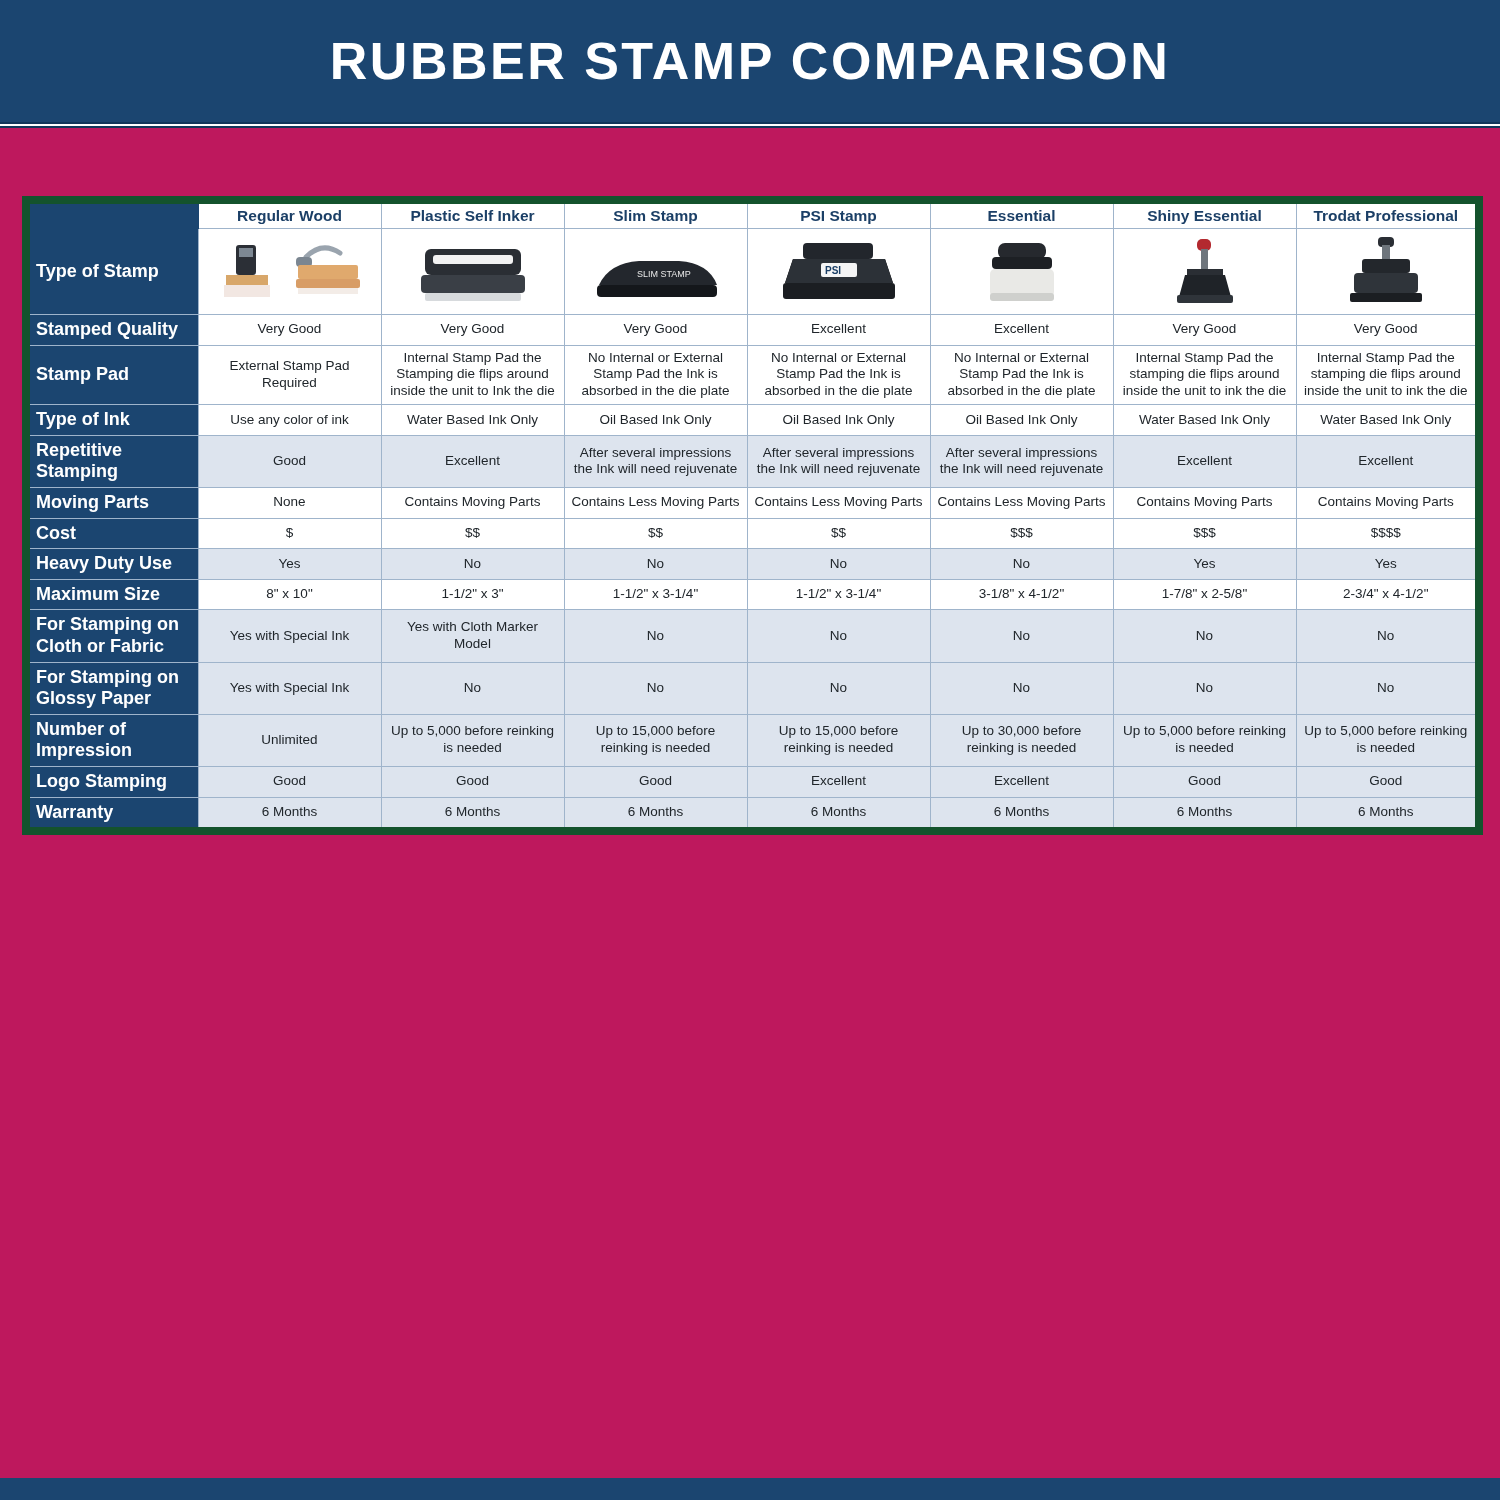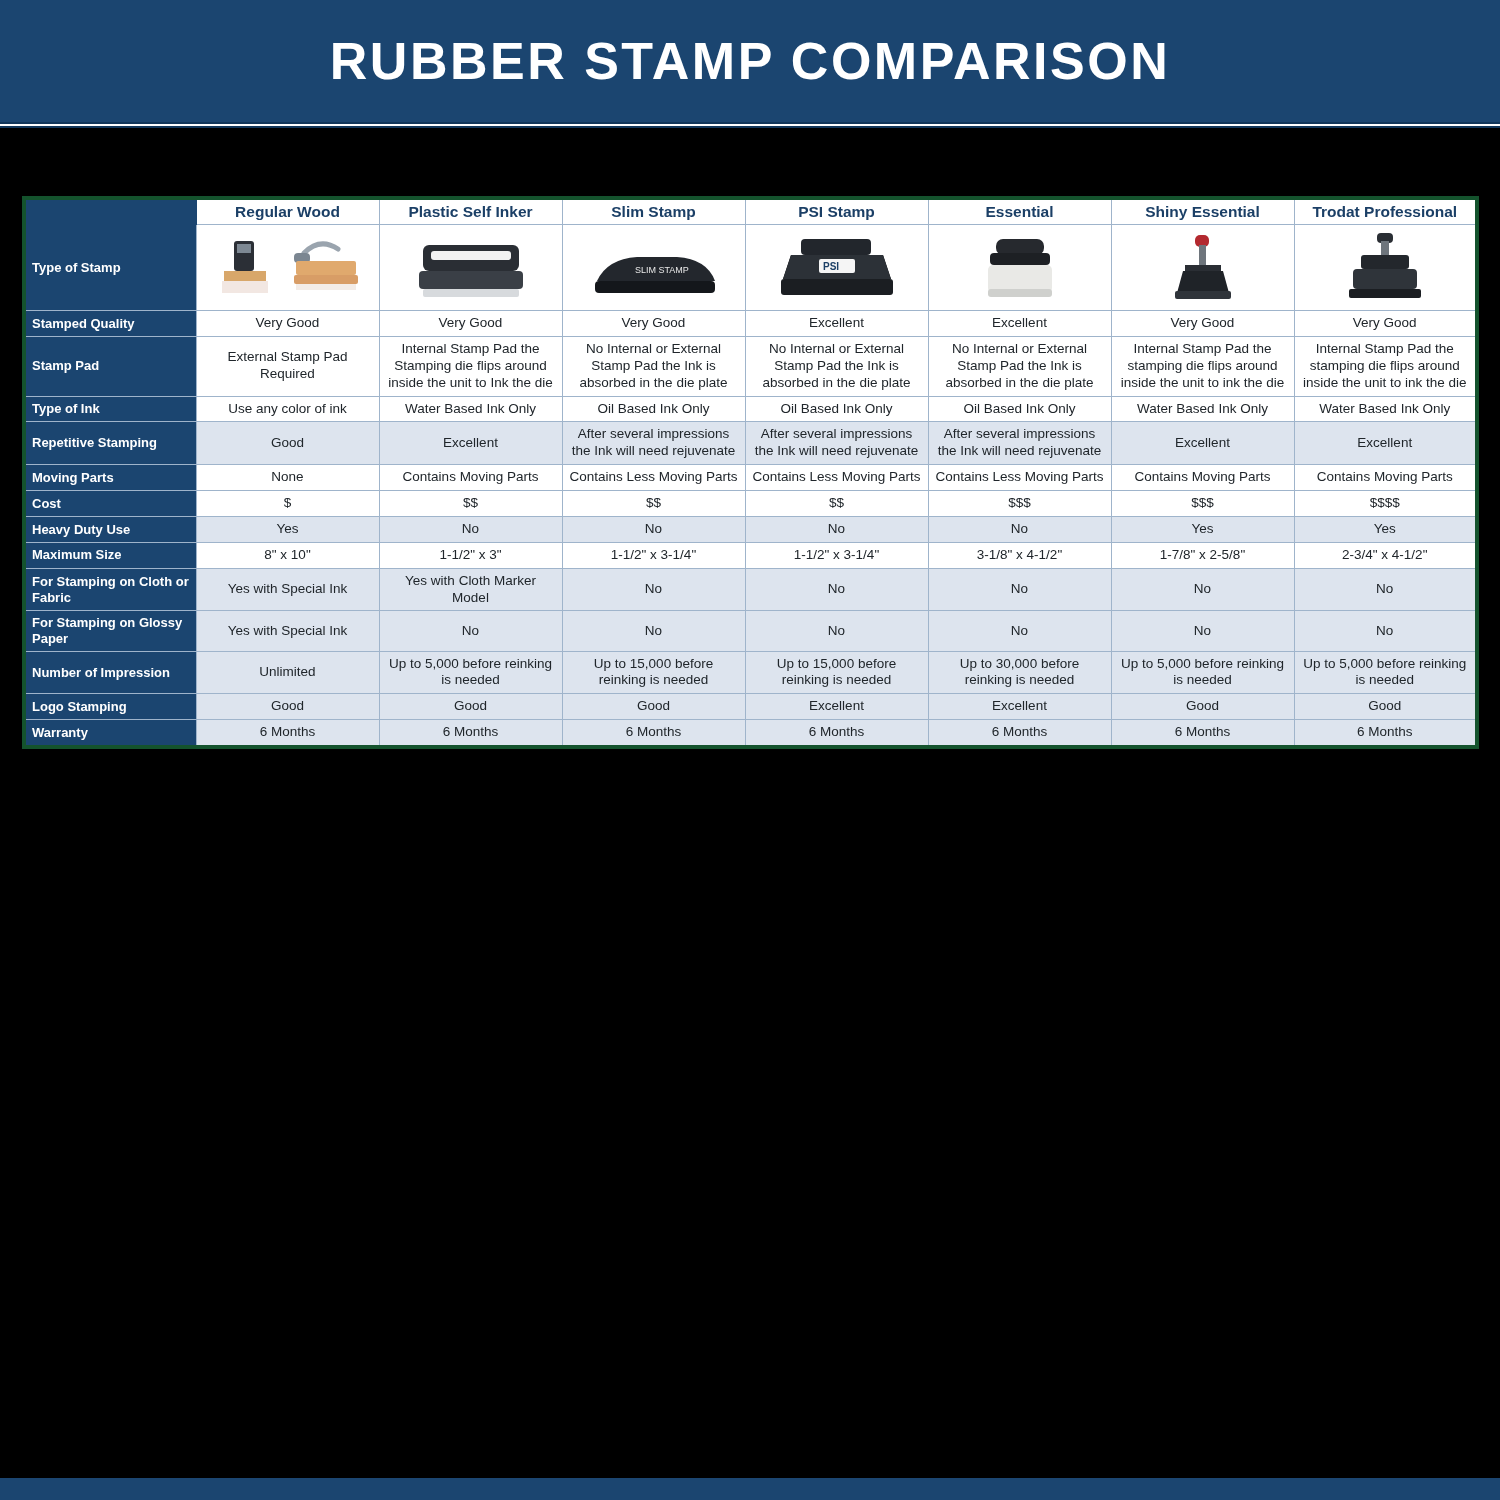--- a/index.html
+++ b/index.html
@@ -11,21 +11,21 @@
     height: 1500px;
     background: #ffffff;
     font-family: "Liberation Sans", sans-serif;
     overflow: hidden;
   }
   .page {
     position: relative;
     width: 1500px;
     height: 1500px;
     box-sizing: border-box;
-    background: #000000;
+    background: #be185d;
   }
   
   .header-band {
     position: absolute;
     top: 0;
     left: 0;
     width: 1500px;
     height: 122px;
     background: #1b4570;
     display: flex;
@@ -64,21 +64,21 @@
   .table-wrap {
     position: absolute;
     top: 196px;
     left: 22px;
     width: 1456px;
   }
   table.cmp {
     border-collapse: collapse;
     table-layout: fixed;
     width: 1162px;
-    border: 4px solid #14532d;
+    border: 8px solid #14532d;
   }
   table.cmp td, table.cmp th {
     border: 1px solid #9fb4cb;
     vertical-align: middle;
     padding: 4px 6px;
     box-sizing: border-box;
   }
   col.lbl { width: 172px; }
   col.prod { width: 183px; }
 
@@ -92,21 +92,21 @@
     font-size: 15.5px;
     font-weight: bold;
     text-align: center;
     height: 26px;
     padding: 3px 4px;
     border-bottom: 1px solid #9fb4cb;
   }
   .row-label {
     background: #1b4570;
     color: #ffffff;
-    font-size: 13px;
+    font-size: 18px;
     font-weight: bold;
     text-align: left;
     padding-left: 14px;
     line-height: 1.2;
   }
   .cell {
     text-align: center;
     color: #20262b;
     font-size: 13.5px;
     line-height: 1.25;

